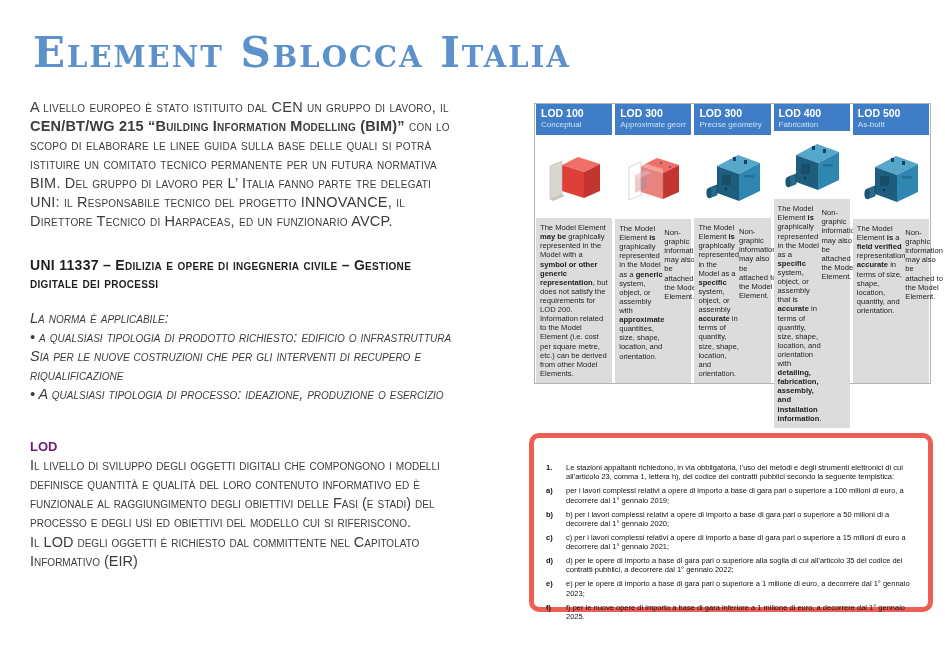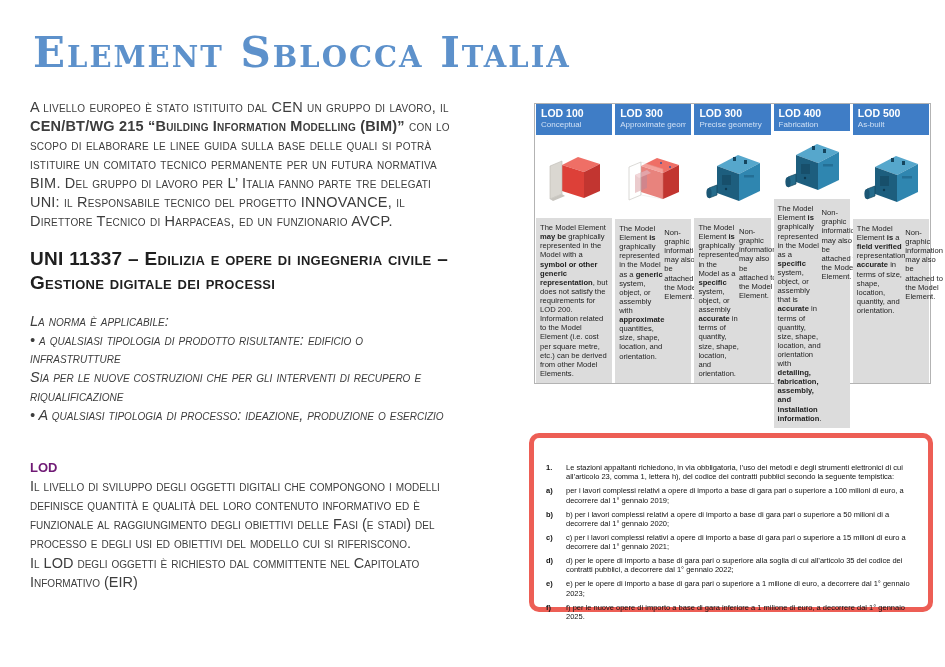--- a/index.html
+++ b/index.html
@@ -14,22 +14,22 @@
   }
 
   
   .left-col {
     position:absolute; left:30px; top:98px; width:424px;
     font-variant-caps:small-caps;
     color:#3d3d3d; font-size:14.5px; line-height:1.31;
   }
   .left-col .p1 { letter-spacing:0.2px; }
   .uni-heading {
-    margin-top:16px; font-weight:bold; color:#1f1f1f;
-    font-size:19px; line-height:1.28; letter-spacing:0.3px;
+    margin-top:26px; font-weight:bold; color:#1f1f1f;
+    font-size:14px; line-height:1.28; letter-spacing:0.3px;
   }
   .norma-block { margin-top:16px;font-style:italic; }
   .lod-heading { margin-top:34px; font-weight:bold; color:#701a75; font-size:13px; }
   .lod-par { margin-top:1px; }
 
   
   .lod-table {
     position:absolute; left:534px; top:103px; width:397px; height:281px;
     background:#ffffff; border:1px solid #b3b3b3;
     display:flex; gap:3px; padding:0 1px;
@@ -71,21 +71,21 @@
 </head>
 <body>
 
 <h1 class="slide-title">Element Sblocca Italia</h1>
 
 <div class="left-col">
   <p class="p1">A livello europeo è stato istituito dal CEN un gruppo di lavoro, il <b>CEN/BT/WG 215 “Building Information Modelling (BIM)”</b> con lo scopo di elaborare le linee guida sulla base delle quali si potrà istituire un comitato tecnico permanente per un futura normativa BIM. Del gruppo di lavoro  per L’ Italia fanno parte tre delegati UNI: il Responsabile tecnico del progetto INNOVANCE, il Direttore Tecnico di Harpaceas, ed un funzionario AVCP.</p>
   <h2 class="uni-heading">UNI 11337 – Edilizia e opere di ingegneria civile – Gestione digitale dei processi</h2>
   <div class="norma-block">
     <div>La norma è applicabile:</div>
-    <div>• a qualsiasi tipologia di prodotto risultante: edificio o infrastrutture</div>
+    <div>• a qualsiasi tipologia di prodotto richiesto: edificio o infrastruttura</div>
     <div>Sia per le nuove costruzioni che per gli interventi di recupero e riqualificazione</div>
     <div>• A qualsiasi tipologia di processo: ideazione, produzione o esercizio</div>
   </div>
   <h2 class="lod-heading">LOD</h2>
   <p class="lod-par">Il livello di sviluppo degli oggetti digitali che compongono i modelli definisce quantità e qualità del loro contenuto informativo ed è funzionale al raggiungimento degli obiettivi delle Fasi (e stadi) del processo e degli usi ed obiettivi del modello cui si riferiscono.</p>
   <p class="lod-par">Il LOD degli oggetti è richiesto dal committente nel Capitolato Informativo (EIR)</p>
 </div>
 
 <div class="lod-table">
 

